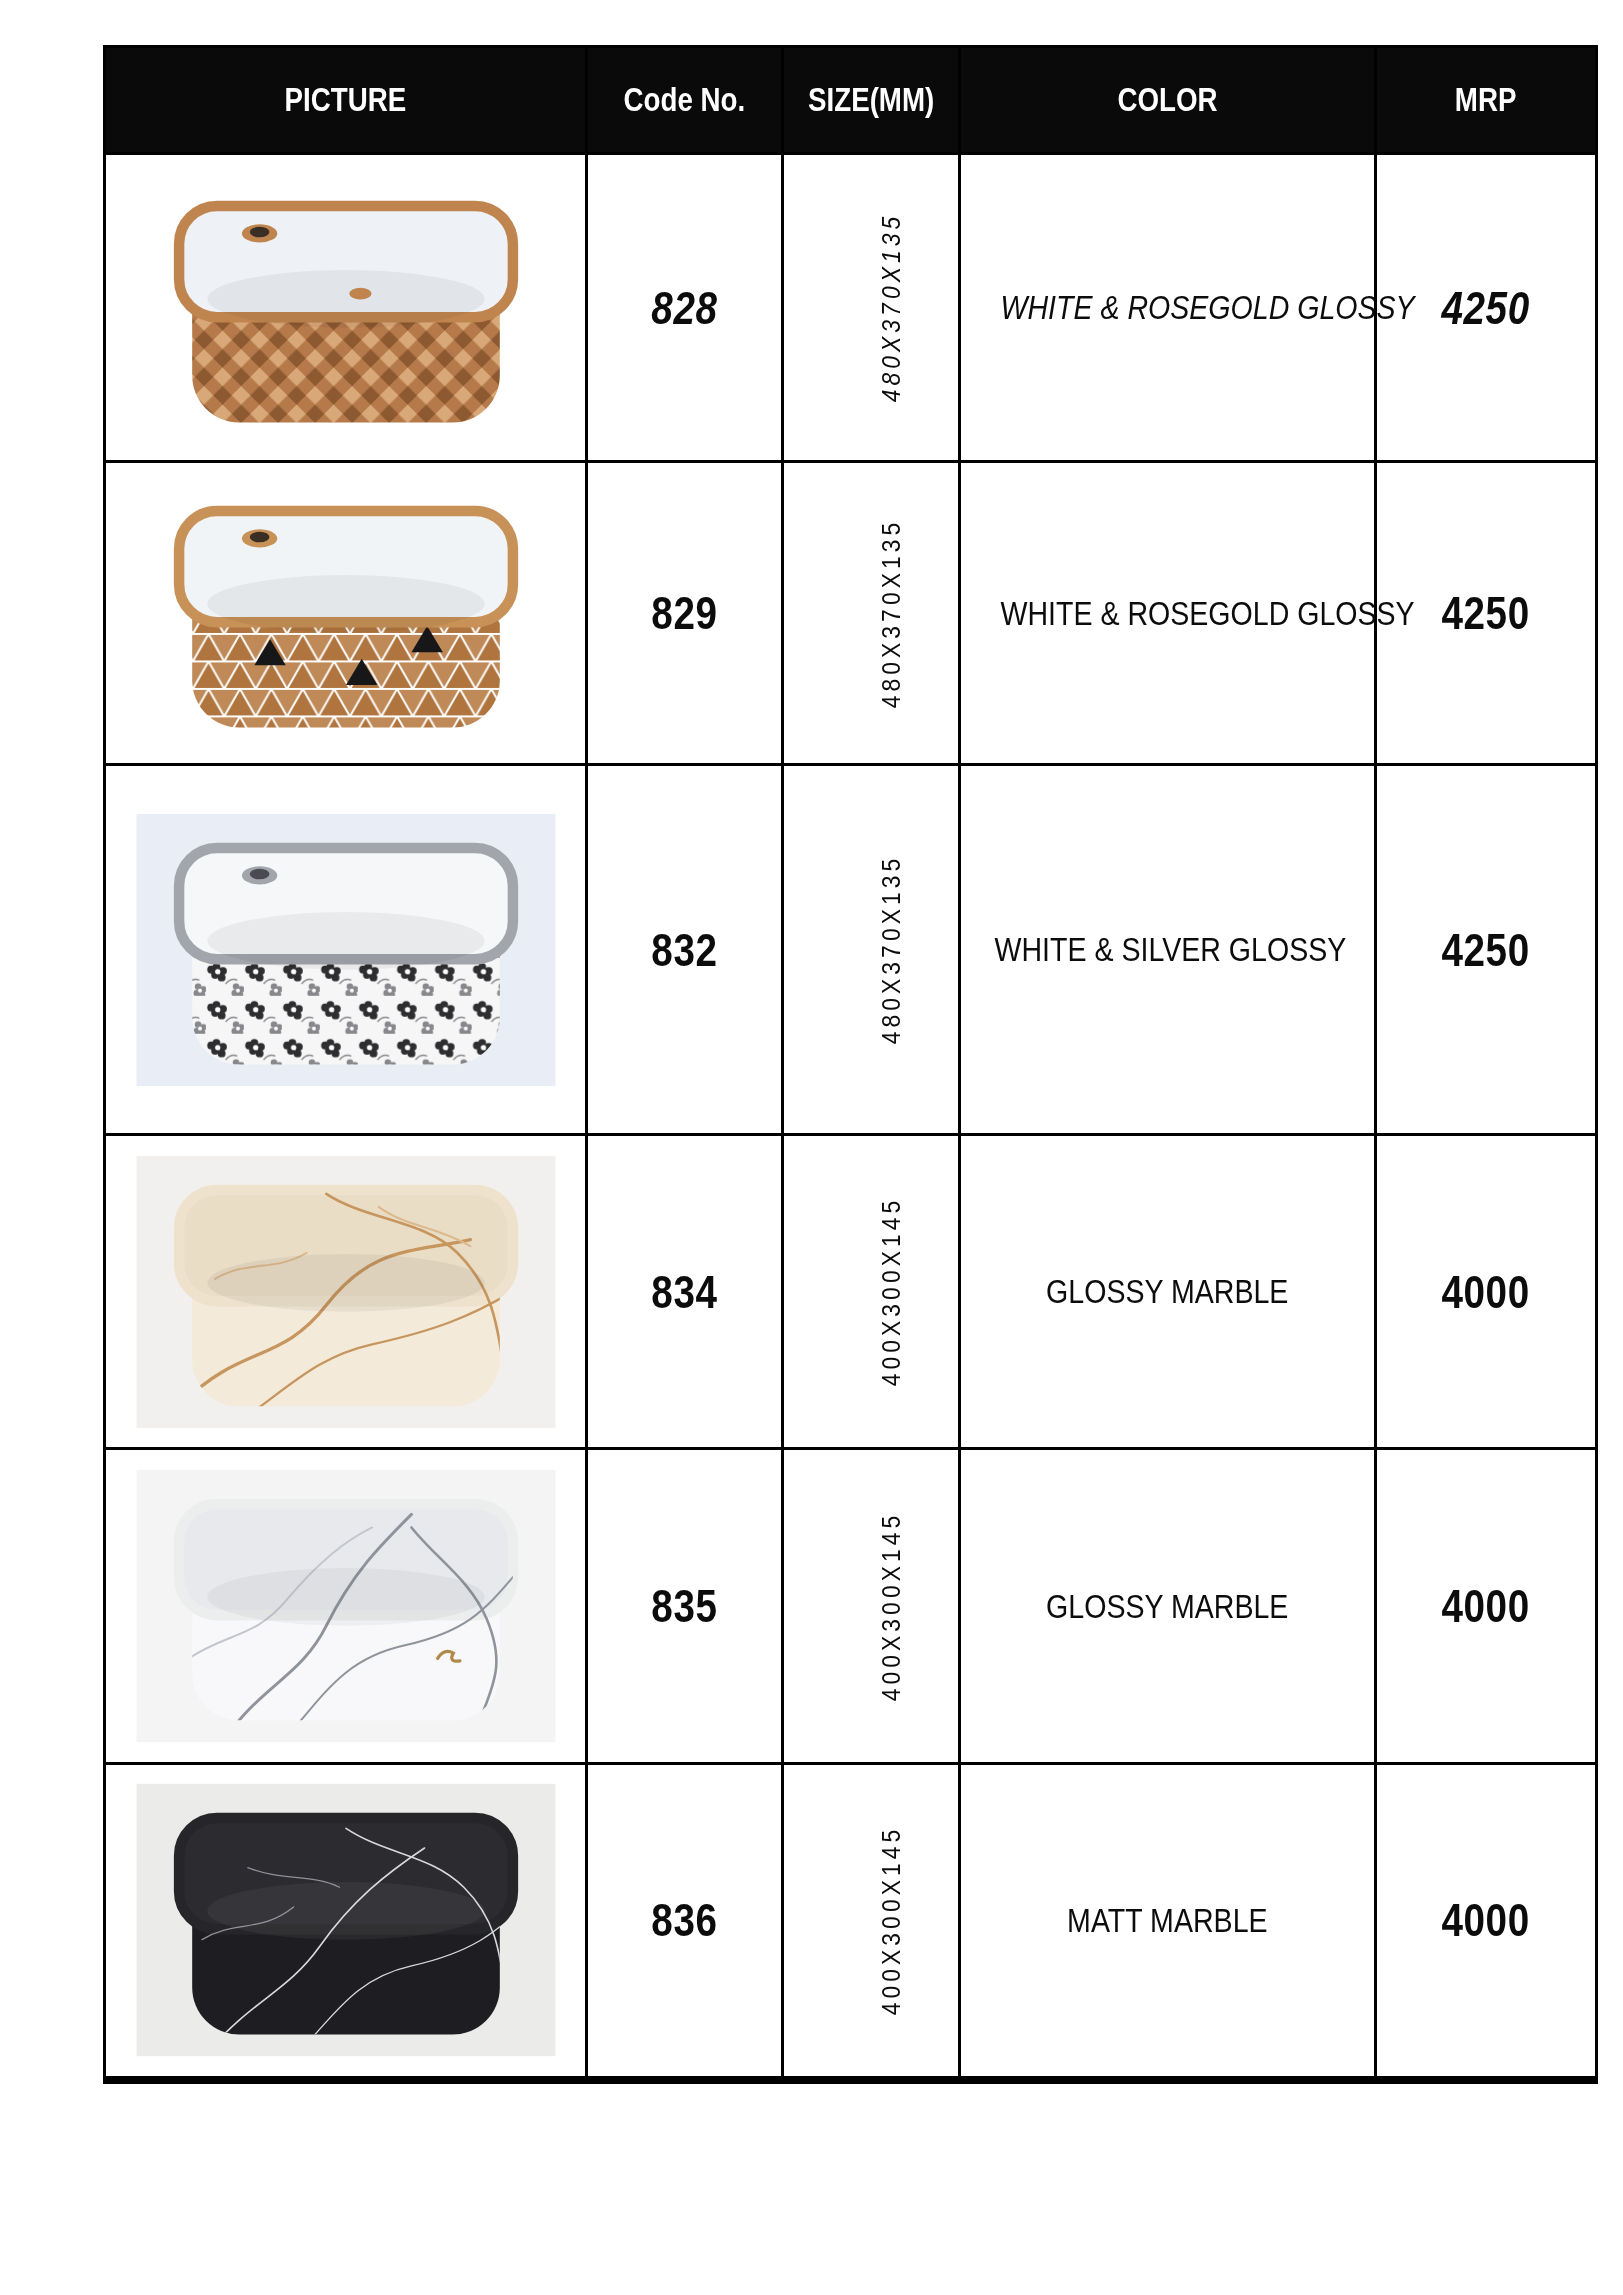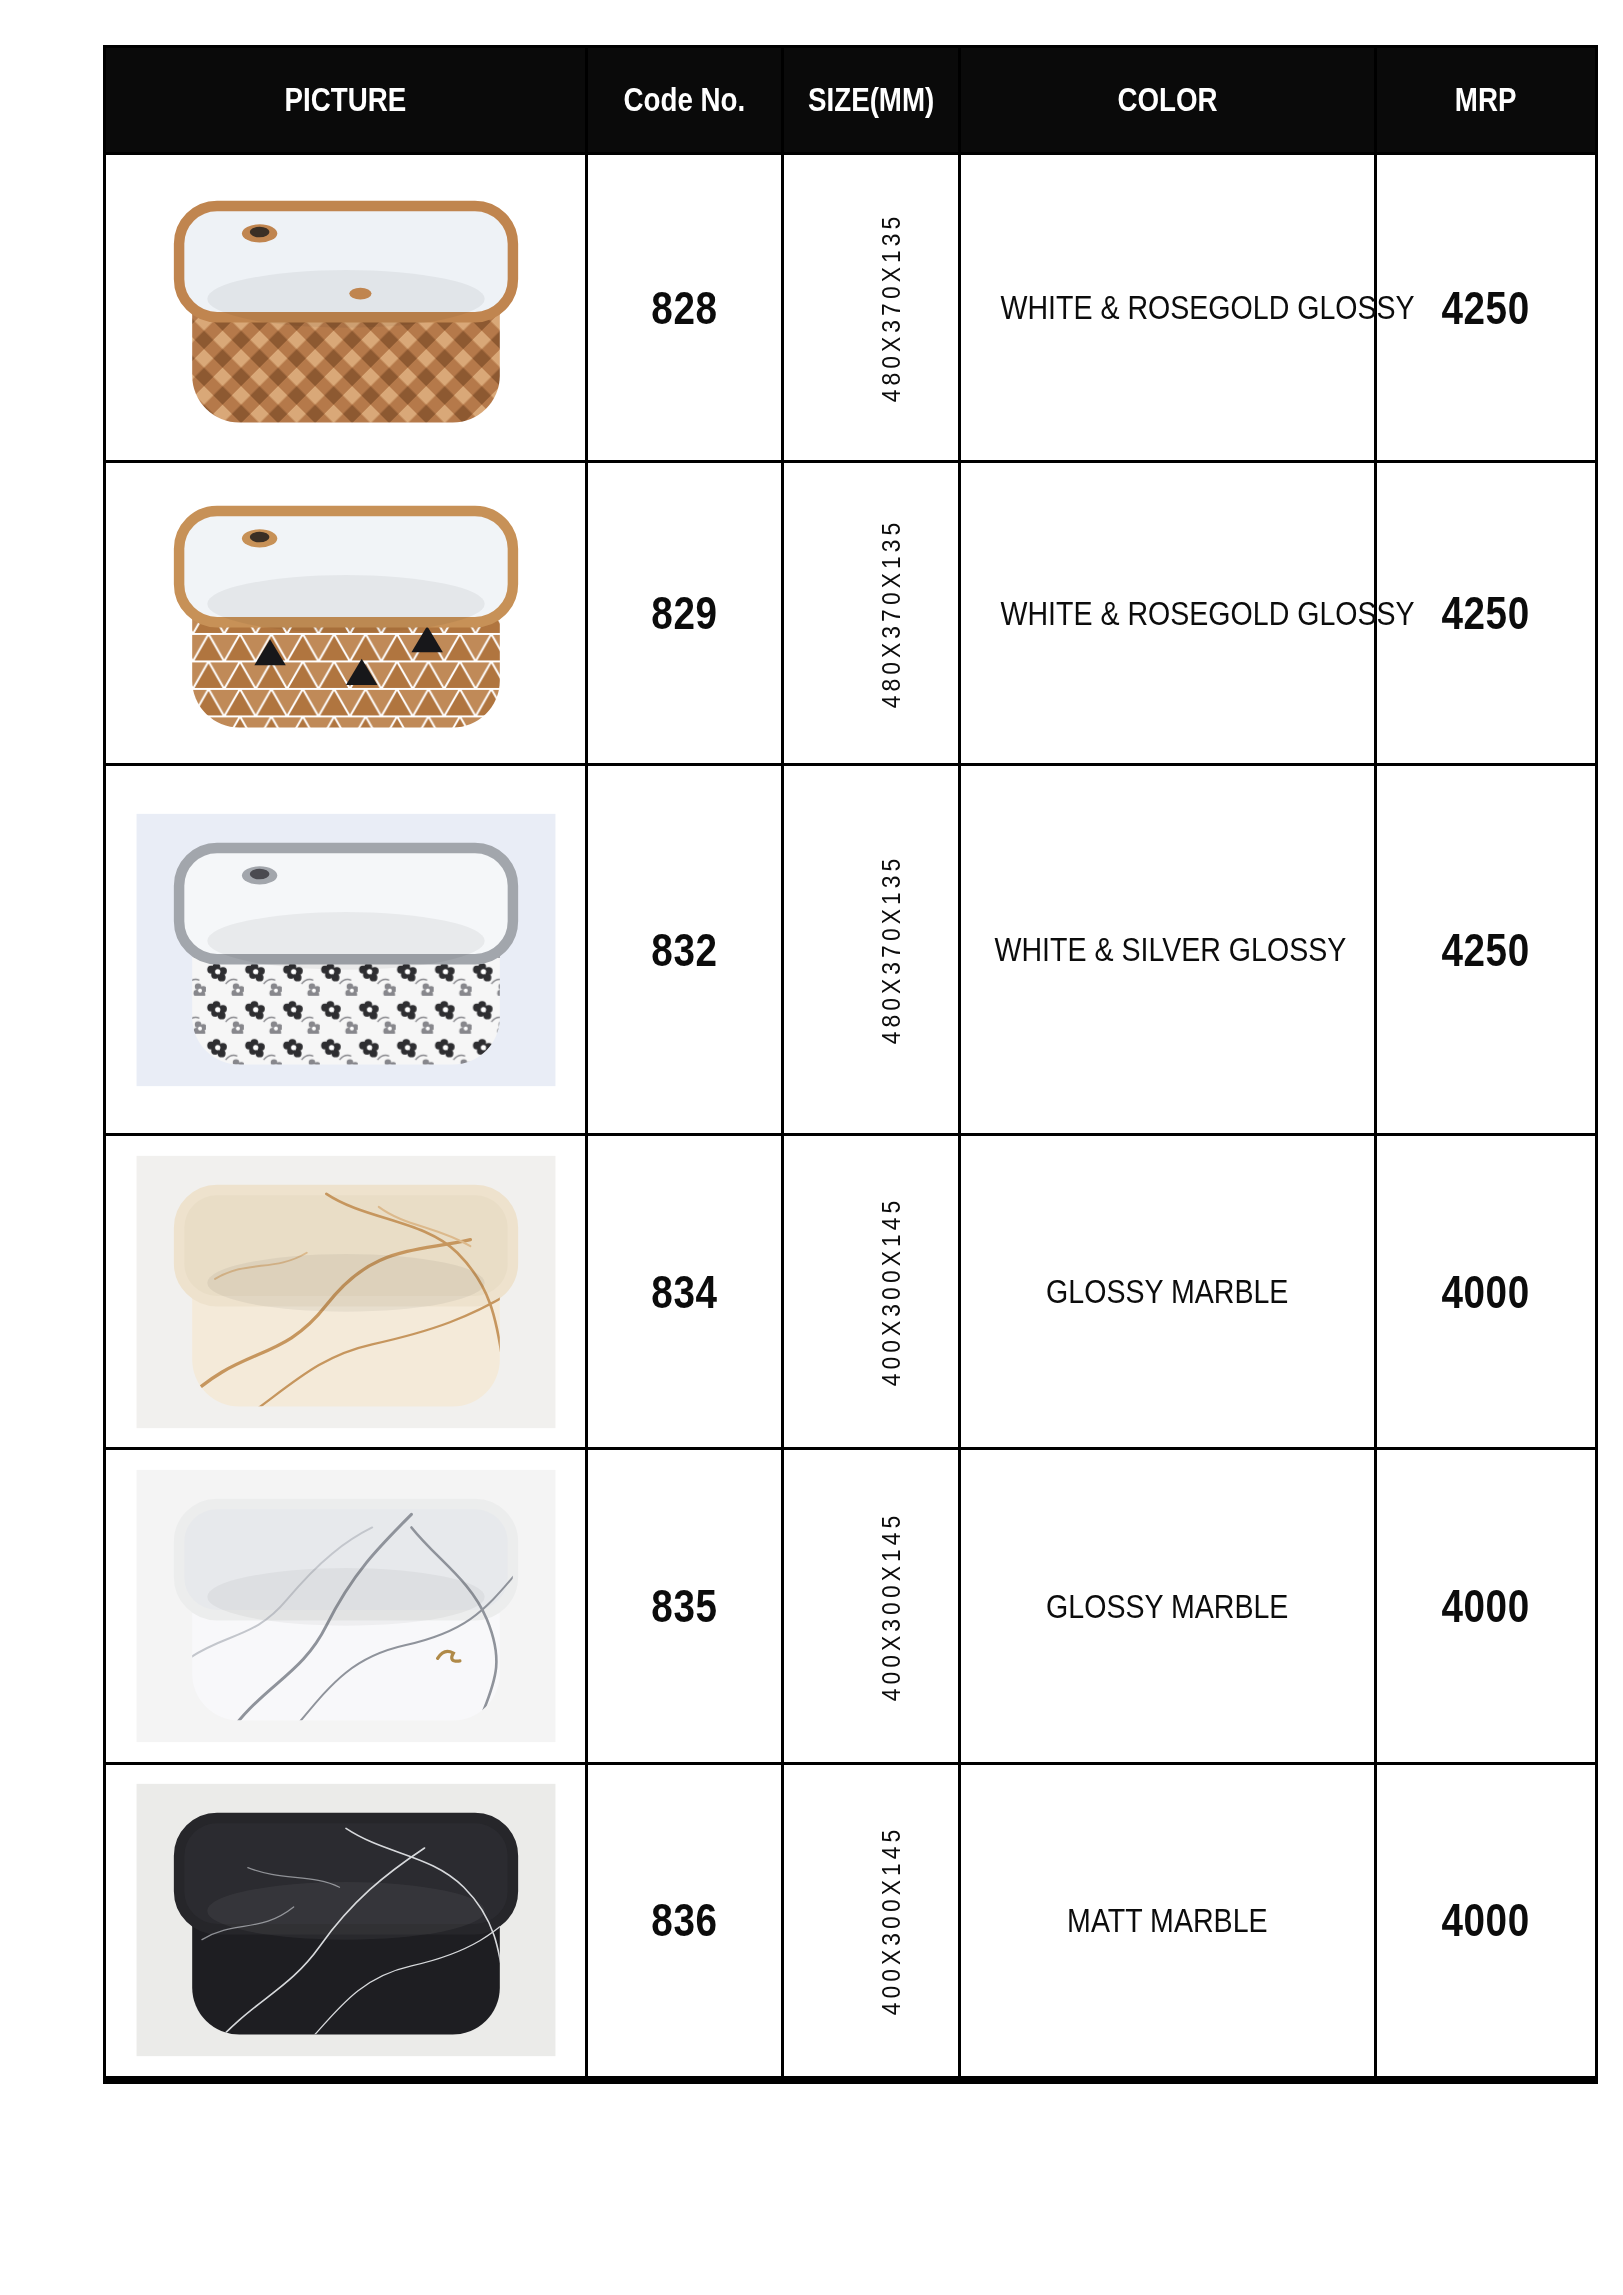--- a/index.html
+++ b/index.html
@@ -4,21 +4,21 @@
 <style>
   html,body{margin:0;padding:0;background:#ffffff;}
   .page{position:relative;width:1623px;height:2295px;background:#ffffff;overflow:hidden;
         font-family:"Liberation Sans","DejaVu Sans",sans-serif;color:#0c0c0c;margin-left:35px;}
   table.catalog{position:absolute;left:68px;top:45px;width:1492px;
         border-collapse:collapse;table-layout:fixed;}
   table.catalog td,table.catalog th{border:3.3px solid #000000;padding:0;
         text-align:center;vertical-align:middle;overflow:visible;}
   thead tr{background:#0a0a0a;height:107px;}
   thead th{color:#ffffff;font-size:33px;font-weight:bold;}
-  tbody tr:nth-child(1){height:308px;}
+  tbody tr:nth-child(1){height:308px;font-style:italic;}
   tbody tr:nth-child(2){height:303px;}
   tbody tr:nth-child(3){height:370px;}
   tbody tr:nth-child(4){height:314px;}
   tbody tr:nth-child(5){height:315px;}
   tbody tr:nth-child(6){height:316px;}
   tbody tr:last-child td{border-bottom-width:8.5px;}
   .cond{display:inline-block;transform:scaleX(0.84);transform-origin:center;white-space:nowrap;}
   .code-text{font-size:46px;font-weight:bold;letter-spacing:0.7px;}
   .mrp-text{font-size:46px;font-weight:bold;letter-spacing:0.7px;}
   .color-text{font-size:34px;font-weight:normal;letter-spacing:0px;}

